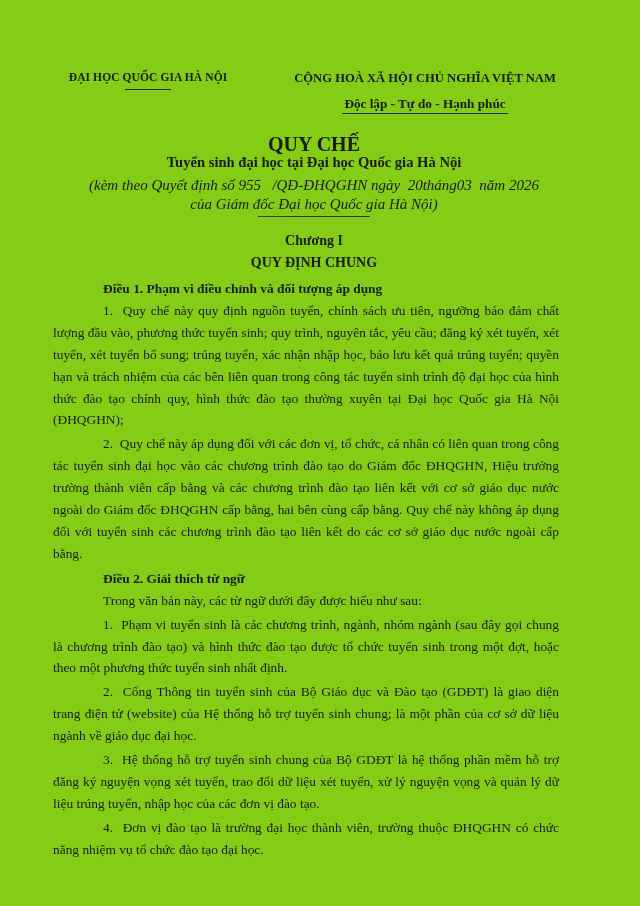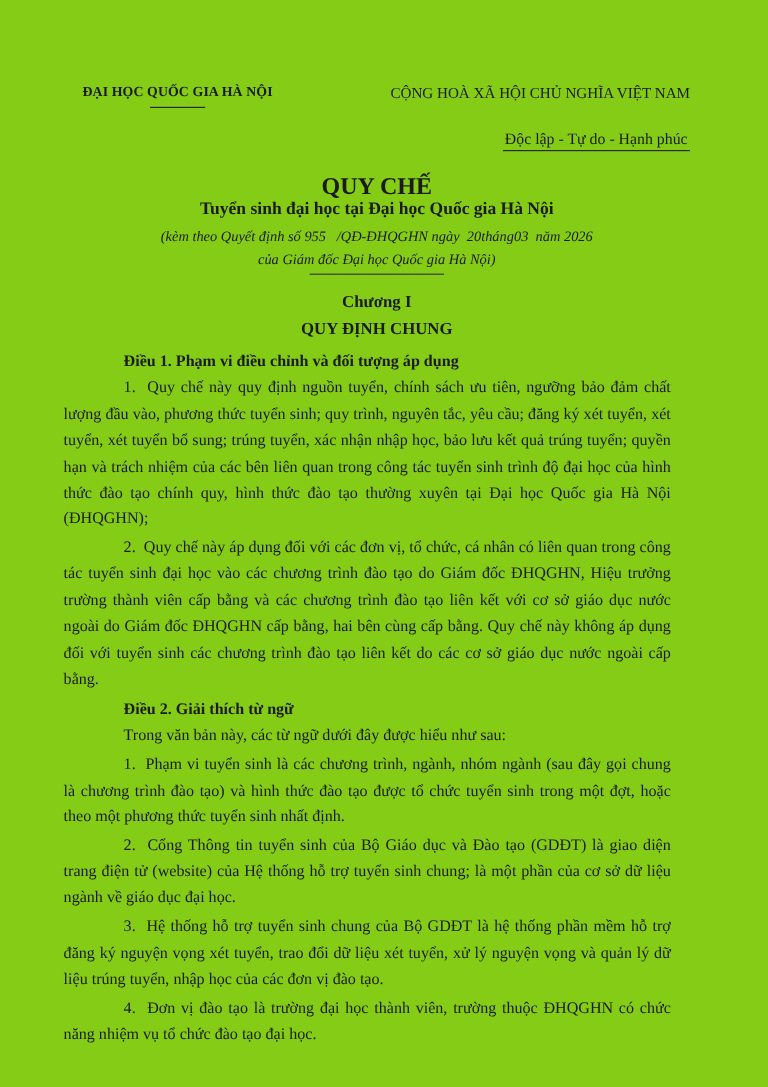--- a/index.html
+++ b/index.html
@@ -33,32 +33,32 @@
     letter-spacing: 0.1px;
   }
   .header-left-rule {
     width: 46px;
     border: 0;
     border-top: 1.4px solid #2a2a2a;
     margin: 4px auto 0 auto;
   }
   .header-right {
     width: 300px;
-    text-align: right;
-    font-weight: normal;
+    text-align: center;
+    font-weight: bold;
   }
   .national-title {
     font-size: 12.6px;
     line-height: 16px;
   }
   .national-motto {
     display: inline-block;
     font-size: 13.2px;
     line-height: 17px;
-    margin-top: 21px;
+    margin-top: 9px;
     padding: 0 2px 1px 2px;
     border-bottom: 1.4px solid #2a2a2a;
   }
   
   .title-block {
     text-align: center;
     margin-top: 22px;
   }
   .doc-type {
     font-weight: bold;
@@ -66,21 +66,21 @@
     line-height: 17px;
   }
   .doc-subject {
     font-weight: bold;
     font-size: 14.6px;
     line-height: 18px;
     margin-top: 0;
   }
   .doc-note {
     font-style: italic;
-    font-size: 12px;
+    font-size: 15px;
     line-height: 18.5px;
     margin-top: 5px;
   }
   .note-rule {
     width: 112px;
     border: 0;
     border-top: 1.2px solid #3a3a3a;
     margin: 3px auto 0 auto;
   }
   

